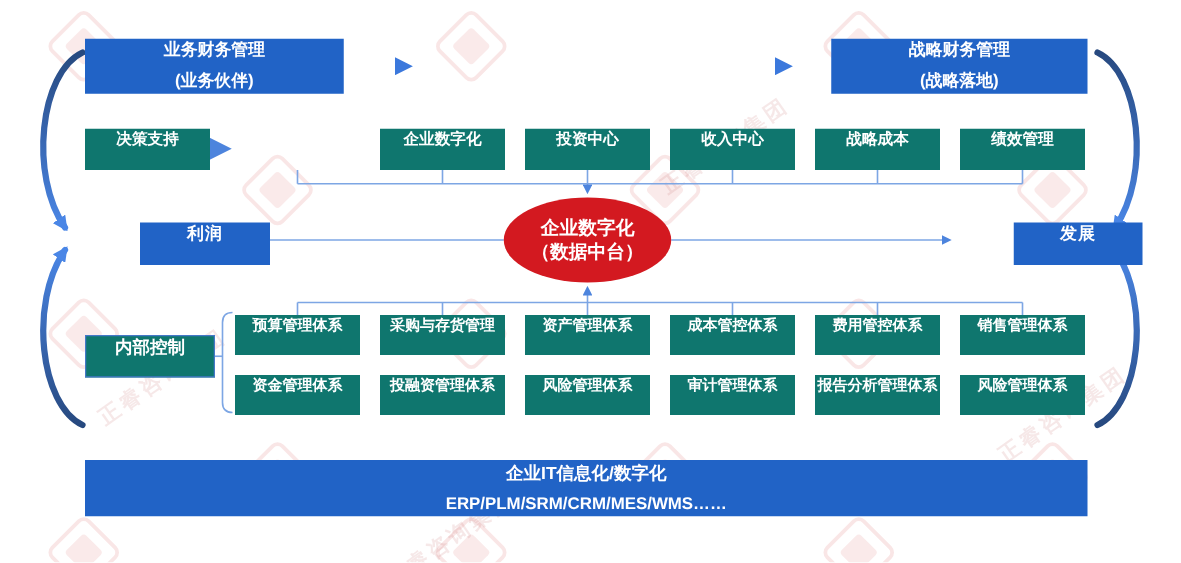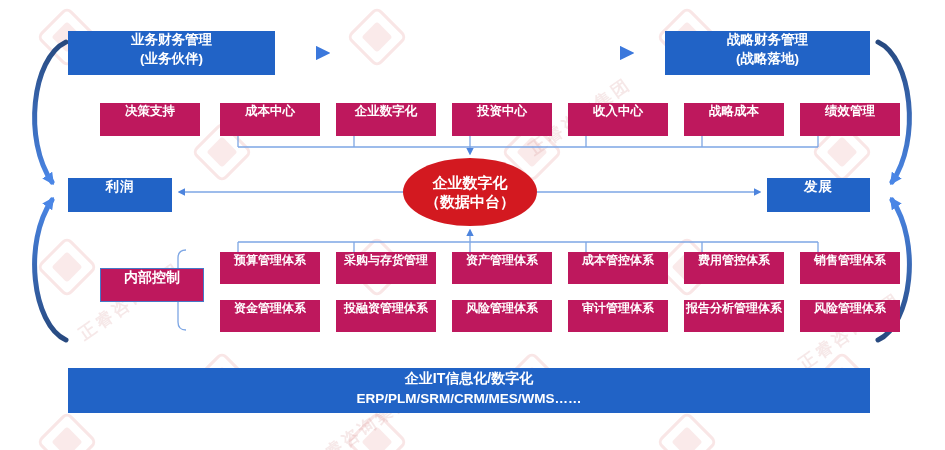--- a/index.html
+++ b/index.html
@@ -2,30 +2,30 @@
 <html><head>
 <meta charset="utf-8">
 <style>
   html,body{margin:0;padding:0;background:#fff;}
   .stage{
     position:relative;width:945px;height:450px;background:#ffffff;overflow:hidden;
     font-family:"Liberation Sans","DejaVu Sans",sans-serif;
   }
   svg.connectors{position:absolute;left:0;top:0;pointer-events:none;}
   .box{
-    position:absolute;display:flex;flex-direction:column;align-items:center;justify-content:flex-start;
+    position:absolute;display:flex;flex-direction:column;align-items:center;justify-content:space-between;
     text-align:center;color:#ffffff;font-weight:bold;box-sizing:border-box;
   }
   .dark{background:#2163c6;}
-  .light{background:#be185d;margin-left:32px;}
+  .light{background:#0f766e;}
   .top-box{font-size:13.5px;line-height:1.4;}
   .small-box{font-size:12.5px;}
   .sys-box{font-size:12px;}
   .ctl-box{border:1px solid #4578c8;font-size:14px;}
-  .mid-box{font-size:13.5px;letter-spacing:1px;}
+  .mid-box{font-size:13.5px;letter-spacing:1px;margin-left:44px;}
   .hub{
     position:absolute;left:403px;top:158px;width:134px;height:68px;border-radius:50%;
     background:#d31920;display:flex;flex-direction:column;align-items:center;justify-content:center;
     color:#fff;font-weight:bold;font-size:15px;line-height:1.3;text-align:center;
   }
   .foundation{font-size:14px;line-height:1.5;}
   .foundation .l2{font-size:13.5px;}
   
   .wm-logo{
     position:absolute;width:38px;height:38px;transform:rotate(45deg);
@@ -138,23 +138,20 @@
     <div>(业务伙伴)</div>
   </div>
   <div class="box dark top-box" style="left:665px;top:31px;width:205px;height:44px">
     <div>战略财务管理</div>
     <div>(战略落地)</div>
   </div>
 
   <div class="box light small-box" style="left:68px;top:103px;width:100px;height:33px">
     <div>决策支持</div>
   </div>
-  <div class="box light small-box" style="left:188px;top:103px;width:100px;height:33px">
-    <div>成本中心</div>
-  </div>
   <div class="box light small-box" style="left:304px;top:103px;width:100px;height:33px">
     <div>企业数字化</div>
   </div>
   <div class="box light small-box" style="left:420px;top:103px;width:100px;height:33px">
     <div>投资中心</div>
   </div>
   <div class="box light small-box" style="left:536px;top:103px;width:100px;height:33px">
     <div>收入中心</div>
   </div>
   <div class="box light small-box" style="left:652px;top:103px;width:100px;height:33px">

